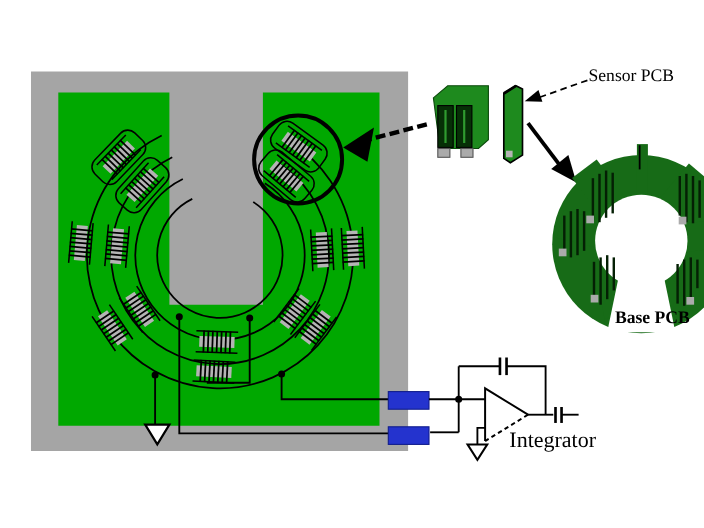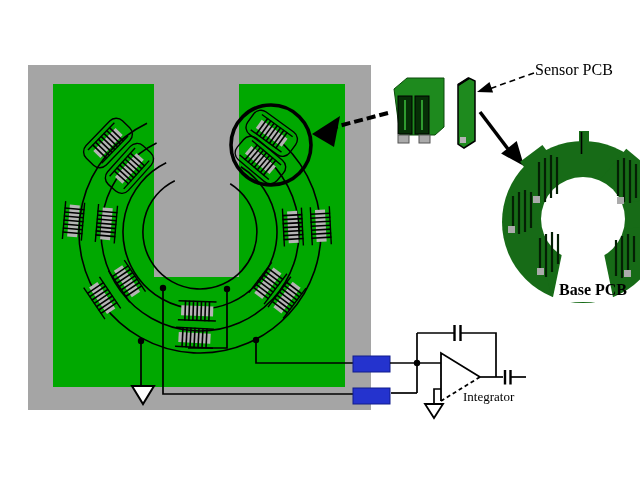--- a/index.html
+++ b/index.html
@@ -2,21 +2,21 @@
 <html><head>
 <meta charset="utf-8">
 <style>
   html,body{margin:0;padding:0;background:#fff;}
   #stage{position:relative;width:640px;height:480px;background:#ffffff;overflow:hidden;
          font-family:"Liberation Serif","DejaVu Serif",serif;margin-left:28px;}
   #diagram-svg{position:absolute;left:0;top:0;}
   .lbl{position:absolute;color:#000;white-space:nowrap;}
   #sensor-pcb-label{left:507px;top:61px;font-size:16px;}
   #base-pcb-label{left:531px;top:281px;font-size:16px;font-weight:bold;}
-  #integrator-label{left:435px;top:389px;font-size:13px;text-align:center;}
+  #integrator-label{left:435px;top:389px;font-size:20px;text-align:center;}
 </style>
 </head>
 <body>
 
 <div id="stage">
 
   <svg id="diagram-svg" width="640" height="480" viewBox="0 0 640 480">
 
     <defs>
       <g id="comb">

